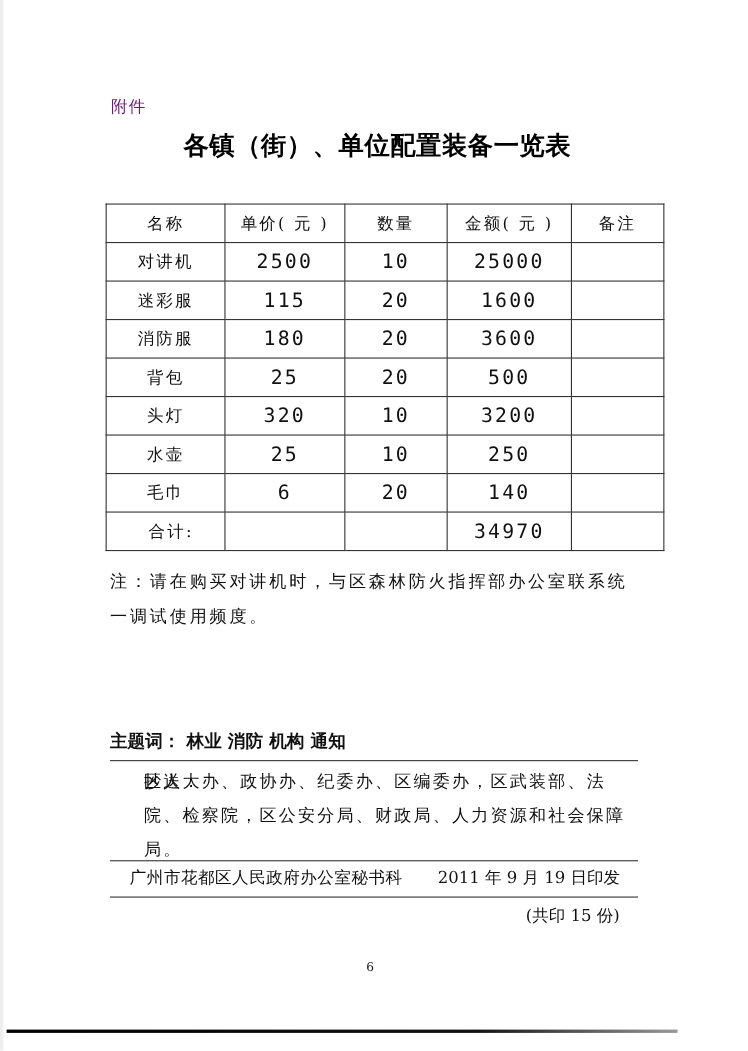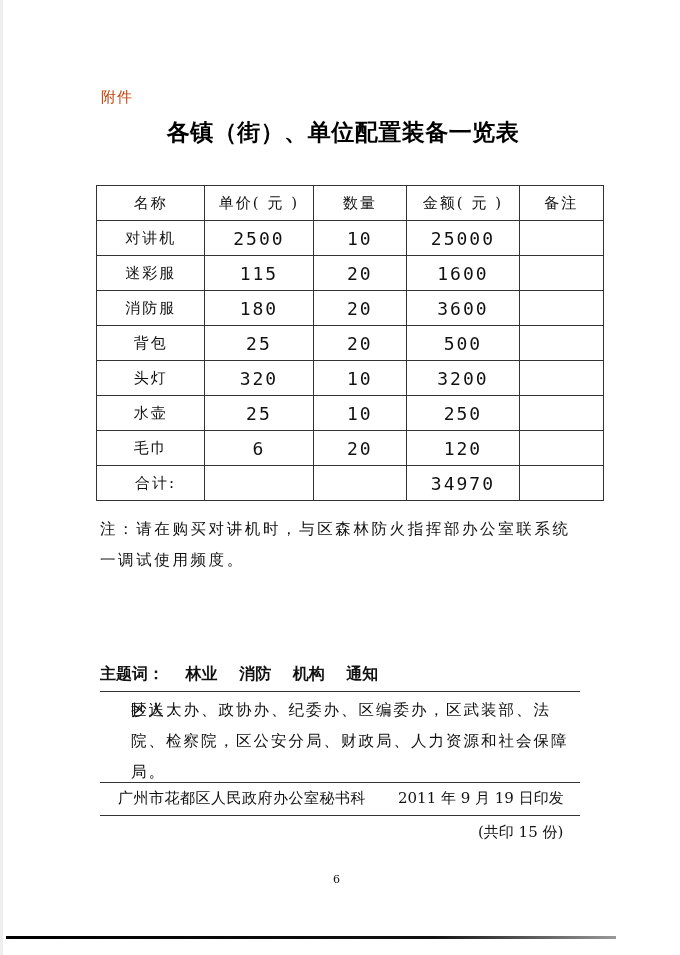--- a/index.html
+++ b/index.html
@@ -2,21 +2,21 @@
 <html><head>
 <meta charset="utf-8">
 <style>
   html, body { margin: 0; padding: 0; }
   body {
     width: 680px; height: 955px; position: relative; overflow: hidden;
     background: #ffffff; color: #111;
     font-family: "DejaVu Serif", "Liberation Serif", serif;
   }
   .abs { position: absolute; }
-  .attach-label { left: 101px; top: 88px; font-size: 15px; color: #c2410c; letter-spacing: 1px; }
+  .attach-label { left: 101px; top: 88px; font-size: 15px; color: #701a75; letter-spacing: 1px; }
   .doc-title {
     left: 0; width: 676px; top: 117px; text-align: center;
     font-family: "DejaVu Sans", "Liberation Sans", sans-serif;
     font-weight: bold; font-size: 23px; color: #000; letter-spacing: 0.5px;
     padding-left: 10px; box-sizing: border-box;
   }
   table.equip {
     position: absolute; left: 96px; top: 185px; width: 508px;
     border-collapse: collapse; font-size: 15px;
   }
@@ -27,21 +27,21 @@
   table.equip td.num { letter-spacing: 2px; font-family: "DejaVu Sans Mono", "Liberation Mono", monospace; font-size: 18px; }
   table.equip td.name { }
   table.equip td.total-label { text-align: center; padding-left: 10px; }
   col.c1 { width: 104px; } col.c2 { width: 104px; } col.c3 { width: 90px; }
   col.c4 { width: 108px; } col.c5 { width: 81px; }
   .note { left: 100px; top: 514px; width: 485px; font-size: 15.5px; line-height: 31px; letter-spacing: 2.6px; color: #111; }
   .keywords-row {
     left: 100px; top: 664px; width: 480px; font-size: 16px; font-weight: bold;
     font-family: "DejaVu Sans", "Liberation Sans", sans-serif;
   }
-  .keywords-row span.kw { margin-left: 16px; }
+  .keywords-row span.kw { }
   .rule { left: 100px; width: 480px; height: 0; border-top: 1.5px solid #333; }
   .cc { left: 131px; top: 695px; width: 452px; font-size: 15.5px; line-height: 31px; letter-spacing: 2px; }
   .cc .cc-label { position: absolute; left: 0; top: 0; }
   .cc .cc-body { }
   .issuer { left: 118px; top: 789px; font-size: 15px; letter-spacing: 0.5px; }
   .issue-date { left: 398px; top: 789px; font-size: 15px; }
   .copies { left: 478px; top: 823px; font-size: 15px; }
   .page-num { left: 333px; top: 873px; font-size: 11px; }
   .bottom-bar { left: 6px; top: 936px; width: 610px; height: 3px; background: linear-gradient(to right, #000 0%, #111 70%, #999 100%); }
   .scan-edge { left: 0; top: 0; width: 3px; height: 955px; background: #eee; }
@@ -109,21 +109,21 @@
     <td class="name">水壶</td>
     <td class="num">25</td>
     <td class="num">10</td>
     <td class="num">250</td>
     <td></td>
   </tr>
   <tr>
     <td class="name">毛巾</td>
     <td class="num">6</td>
     <td class="num">20</td>
-    <td class="num">120</td>
+    <td class="num">140</td>
     <td></td>
   </tr>
   <tr>
     <td class="total-label">合计:</td>
     <td class="num"></td>
     <td class="num"></td>
     <td class="num">34970</td>
     <td></td>
   </tr>
 </tbody>

